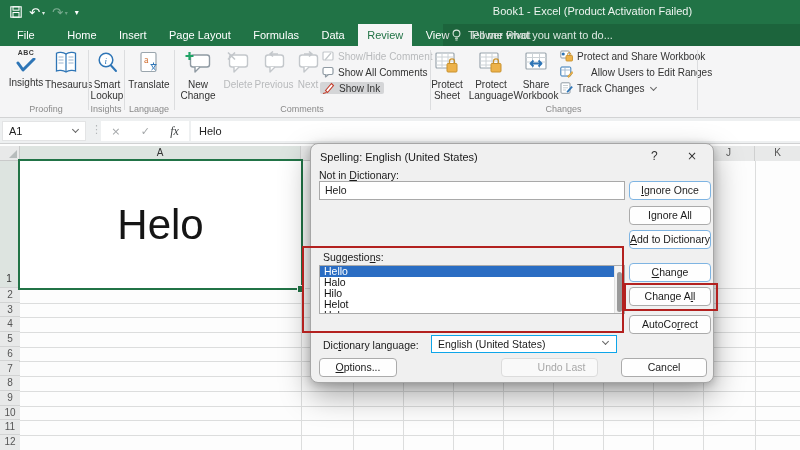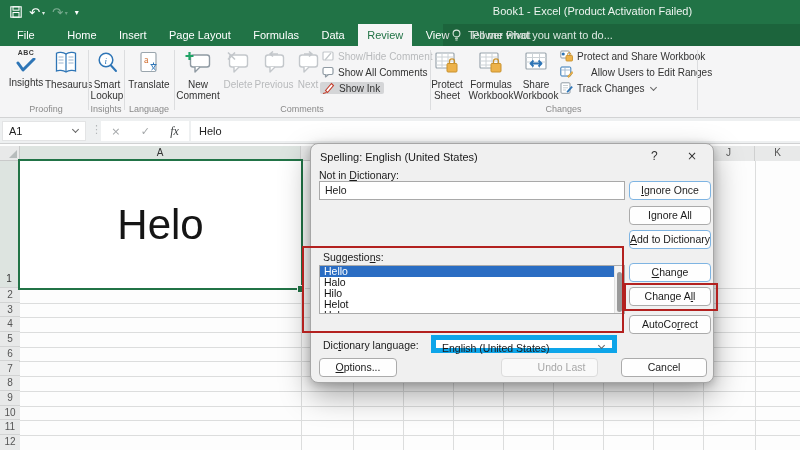--- a/index.html
+++ b/index.html
@@ -64,21 +64,21 @@
   .dinput{position:absolute;left:8px;top:37px;width:306px;height:19px;background:#fff;border:1px solid #a9a9a9;box-sizing:border-box;line-height:17px;padding-left:5px;font-size:10.5px;}
   .dbtn{position:absolute;left:318px;width:82px;height:19px;background:#fefefe;border:1px solid #ababab;border-radius:4px;box-sizing:border-box;text-align:center;line-height:16px;font-size:10.5px;color:#1a1a1a;cursor:default;}
   .dbtn.accent{border-color:#7eb4e2;}
   .dbtn.disabled{background:#f9f9f9;border-color:#dcdcdc;color:#a8a8a8;}
   .dbtn.wide{width:97px;}
   .sulist{position:absolute;left:8px;top:121px;width:306px;height:49px;background:#fff;border:1px solid #ababab;box-sizing:border-box;overflow:hidden;}
   .suitem{height:11px;line-height:11px;font-size:10.5px;padding-left:4px;color:#111;}
   .suitem.sel{background:#2a6dc3;color:#fff;}
   .sscroll{position:absolute;right:0;top:0;width:10px;height:65px;background:#f3f3f3;border-left:1px solid #e2e2e2;box-sizing:border-box;}
   .sthumb{position:absolute;left:2px;top:6px;width:5px;height:40px;background:#9a9a9a;border-radius:3px;}
-  .ddrop{position:absolute;left:120px;top:191px;width:186px;height:18px;background:#fff;border:5px solid #0ea5e9;box-sizing:border-box;line-height:16px;padding-left:6px;font-size:10.5px;}
+  .ddrop{position:absolute;left:120px;top:191px;width:186px;height:18px;background:#fff;border:1px solid #0ea5e9;box-sizing:border-box;line-height:16px;padding-left:6px;font-size:10.5px;}
   .ddrop .chev-dn{position:absolute;right:8px;top:5px;}
   .key{text-decoration:underline;}
   
   .ann{position:absolute;border:2px solid #b3211f;box-sizing:border-box;z-index:20;pointer-events:none;}
   svg{display:block;}
 </style>
 </head>
 <body>
 
 <div class="titlebar">
@@ -169,21 +169,21 @@
   <div class="glabel" style="left:124px;width:50px;">Language</div>
 
   <div class="bigbtn" style="left:176px;width:44px;">
     <span class="bicon">
       <svg width="26" height="24" viewBox="0 0 26 24" style="margin:2px auto 0;">
           <rect x="5.5" y="4" width="19" height="12" rx="2.5" fill="#fff" stroke="#8f9aa3" stroke-width="1.4"></rect>
           <path d="M10 16 L10 21 L15 16" fill="#fff" stroke="#8f9aa3" stroke-width="1.4" stroke-linejoin="round"></path>
           <path d="M4.5 1 V9 M0.5 5 H8.5" stroke="#21a366" stroke-width="2.2"></path>
         </svg>
     </span>
-    <span>New Comment</span>
+    <span>New Change</span>
   </div>
   <div class="bigbtn dis" style="left:221px;width:34px;">
     <span class="bicon">
       <svg width="24" height="24" viewBox="0 0 24 24" style="margin:2px auto 0;">
           <rect x="3.5" y="4" width="18" height="12" rx="2.5" fill="#fff" stroke="#c3c7cb" stroke-width="1.4"></rect>
           <path d="M8 16 L8 21 L13 16" fill="#fff" stroke="#c3c7cb" stroke-width="1.4" stroke-linejoin="round"></path>
           <path d="M2 1.5 L9 8.5 M9 1.5 L2 8.5" stroke="#c3c7cb" stroke-width="1.6"></path>
         </svg>
     </span>
     <span>Delete</span>
@@ -251,21 +251,21 @@
   </div>
   <div class="bigbtn" style="left:467px;width:48px;">
     <span class="bicon">
       <svg width="24" height="24" viewBox="0 0 24 24" style="margin:2px auto 0;">
           <rect x="1" y="2" width="18" height="15" rx="1" fill="#fff" stroke="#9aa5ad" stroke-width="1.2"></rect>
           <path d="M1 6 H19 M1 10 H19 M1 14 H19 M7 2 V17 M13 2 V17" stroke="#ccd2d6" stroke-width="1"></path>
           <rect x="12" y="12.5" width="10" height="8.5" rx="1" fill="#edb24a" stroke="#c9922e" stroke-width="1"></rect>
           <path d="M14.5 12.5 v-2.2 a2.5 2.5 0 0 1 5 0 v2.2" fill="none" stroke="#c9922e" stroke-width="1.3"></path>
         </svg>
     </span>
-    <span>Formulas Workbook</span>
+    <span>Protect Language</span>
   </div>
   <div class="bigbtn" style="left:512px;width:48px;">
     <span class="bicon">
       <svg width="24" height="24" viewBox="0 0 24 24" style="margin:2px auto 0;">
           <rect x="2" y="2" width="20" height="16" rx="1" fill="#fff" stroke="#9aa5ad" stroke-width="1.2"></rect>
           <path d="M2 6.5 H22 M2 11 H22 M8.5 2 V18 M15.5 2 V18" stroke="#ccd2d6" stroke-width="1"></path>
           <path d="M6.5 12.5 h11 M9.5 9.5 l-3 3 3 3 M14.5 9.5 l3 3 -3 3" fill="none" stroke="#2e75b6" stroke-width="1.8" stroke-linejoin="round"></path>
         </svg>
     </span>
     <span>Share Workbook</span>

